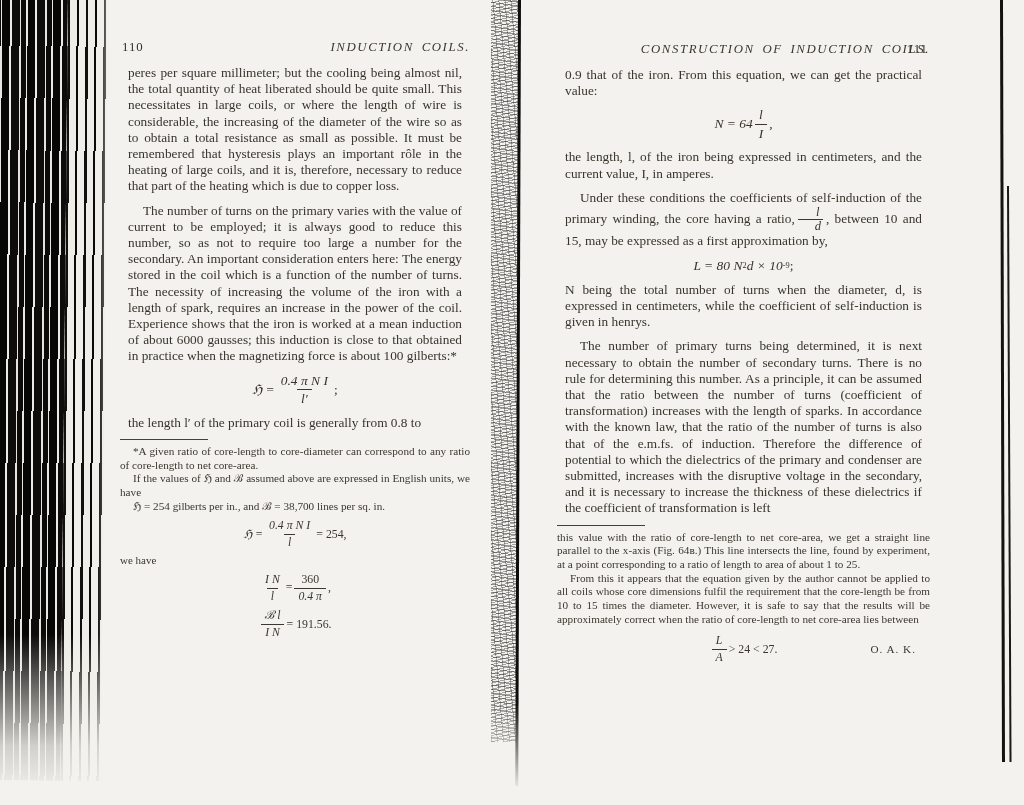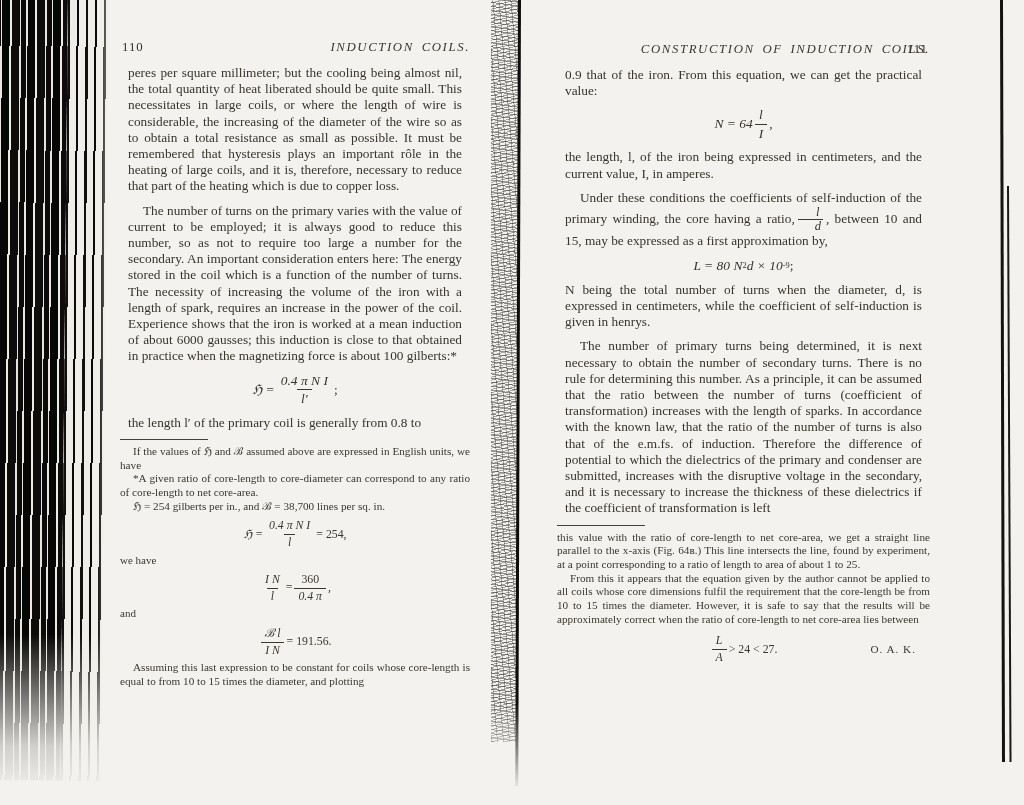--- a/index.html
+++ b/index.html
@@ -92,22 +92,22 @@
       </span>
       <span>;</span>
     </div>
 
     <p>the length l′ of the primary coil is generally from 0.8 to</p>
   </div>
 
   <hr class="fn-rule">
 
   <div class="footnote">
+    <p class="fn-indent">*A given ratio of core-length to core-diameter can correspond to any ratio of core-length to net core-area.</p>
     <p class="fn-indent">If the values of ℌ and ℬ assumed above are expressed in English units, we have</p>
-    <p class="fn-indent">*A given ratio of core-length to core-diameter can correspond to any ratio of core-length to net core-area.</p>
     <p class="fn-indent">ℌ = 254 gilberts per in., and ℬ = 38,700 lines per sq. in.</p>
 
     <div class="formula fn-size">
       <span class="math">ℌ =</span>
       <span class="frac">
         <span class="num math">0.4 π N I</span>
         <span class="den math">l</span>
       </span>
       <span>= 254,</span>
     </div>
@@ -120,31 +120,29 @@
         <span class="den math">l</span>
       </span>
       <span>=</span>
       <span class="frac">
         <span class="num">360</span>
         <span class="den math">0.4 π</span>
       </span>
       <span>,</span>
     </div>
 
-    <p class="fn-label">and</p>
 
     <div class="formula fn-size">
       <span class="frac">
         <span class="num math">ℬ l</span>
         <span class="den math">I N</span>
       </span>
       <span>= 191.56.</span>
     </div>
 
-    <p class="fn-indent">Assuming this last expression to be constant for coils whose core-length is equal to from 10 to 15 times the diameter, and plotting</p>
   </div>
 </div>
 
 <div class="page page-right">
   <div class="pg-header">
     <span class="pg-title">CONSTRUCTION OF INDUCTION COILS.</span>
     <span class="pg-num at-right">111</span>
   </div>
 
   <div class="body-text">

